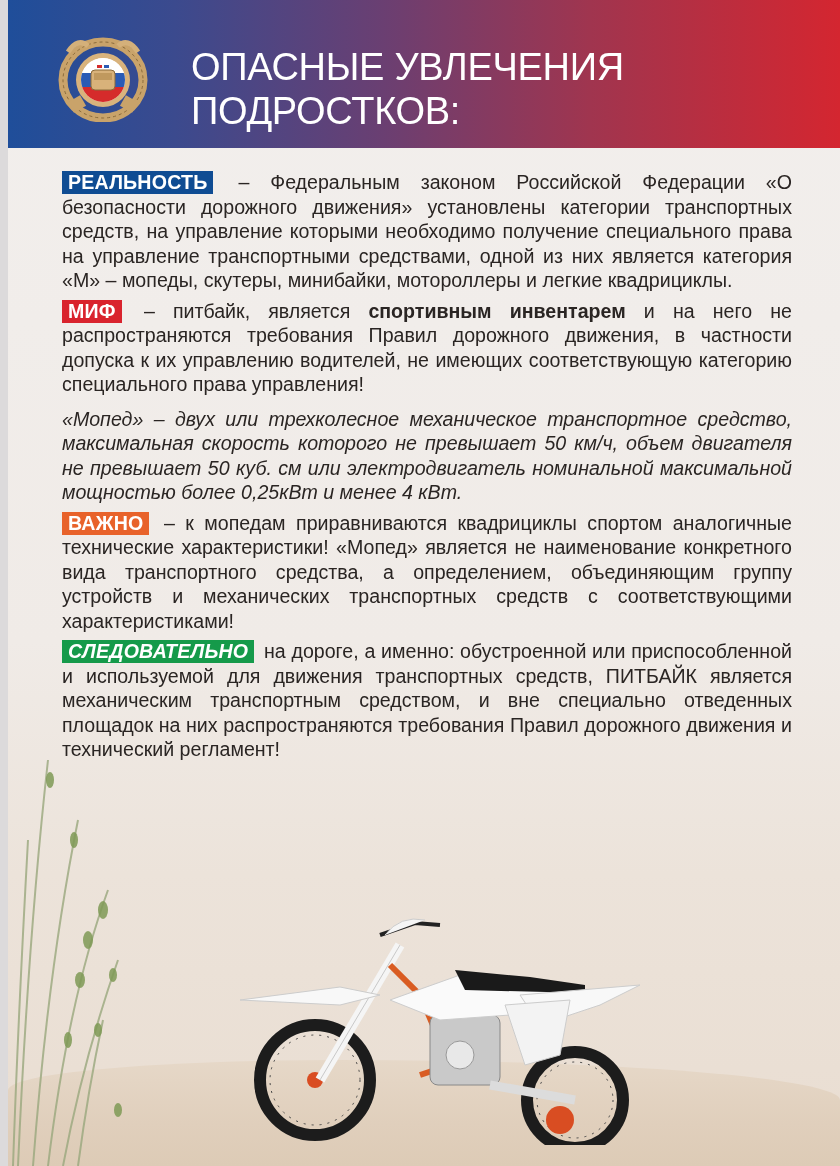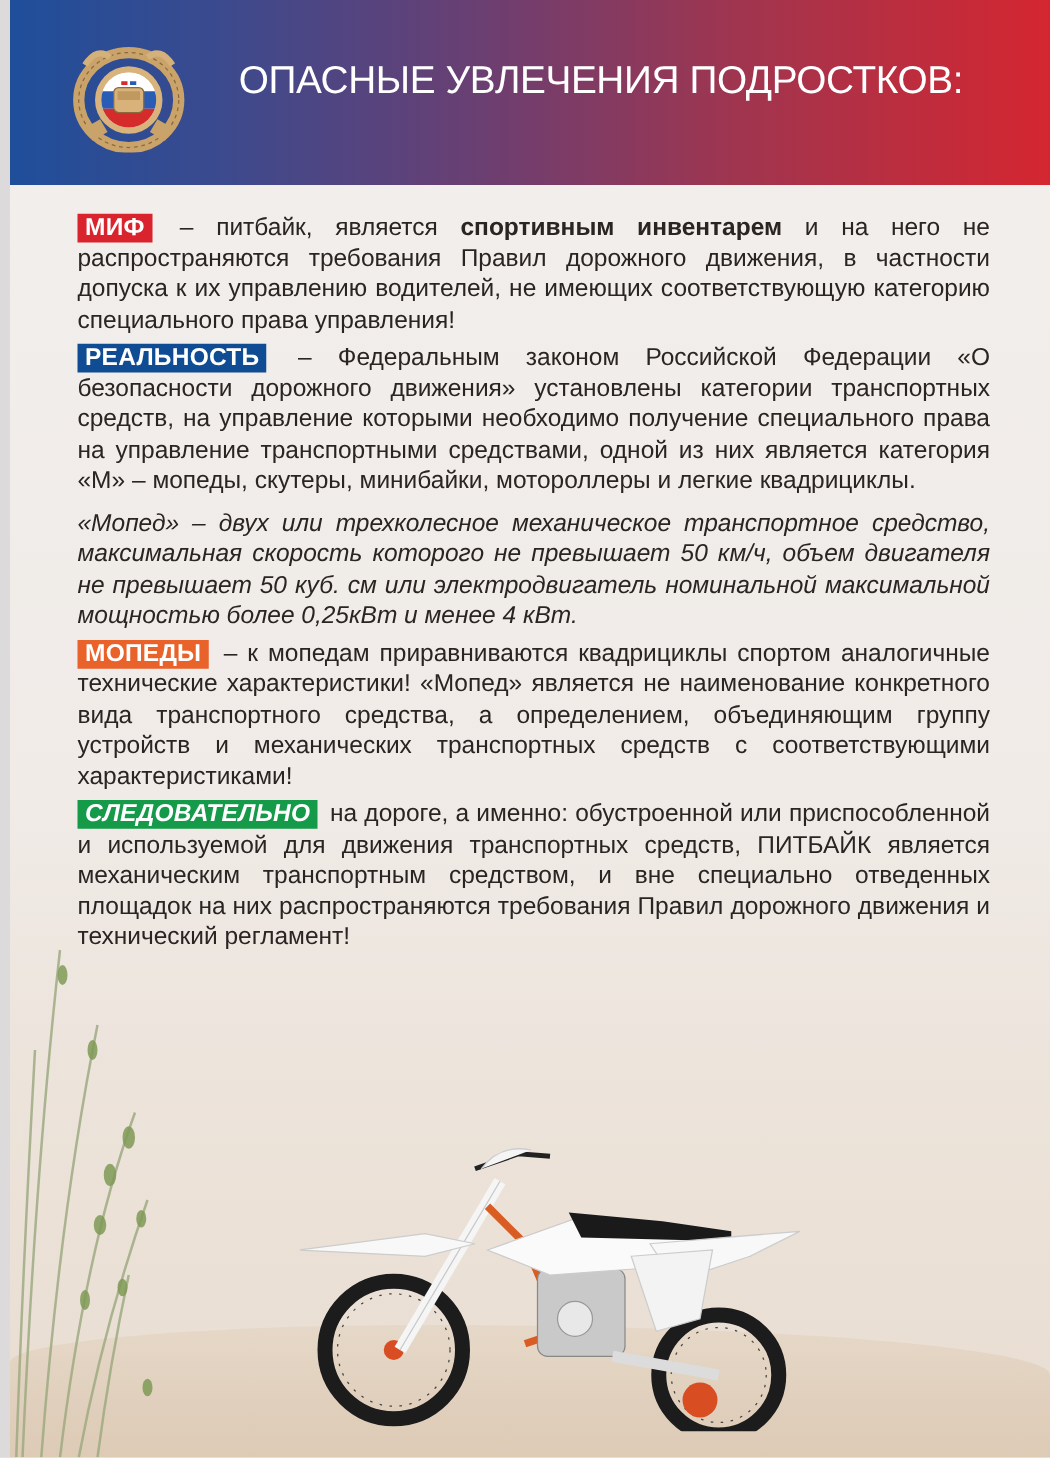--- a/index.html
+++ b/index.html
@@ -24,21 +24,21 @@
     background: linear-gradient(90deg, #1f4e9a 0%, #3b4a8e 20%, #6a3f72 45%, #a0354f 70%, #d42630 100%);
   }
   .emblem {
     position: absolute; left: 50px; top: 32px; width: 90px; height: 90px;
   }
   .title {
     position: absolute; left: 183px; top: 46px; color: #ffffff;
     font-family: "Liberation Sans", sans-serif;
     line-height: 1.15;
   }
-  .title .l1 { font-size: 31px; font-weight: normal; letter-spacing: -0.3px; display:block; }
+  .title .l1 { font-size: 38px; font-weight: normal; letter-spacing: -0.3px; display:block; }
   .title .l2 { font-size: 32px; font-weight: bold; display:block; letter-spacing: -0.3px; }
   .title .l2 .small { font-weight: normal; font-size: 28px; }
 
   
   .content {
     position: absolute; left: 54px; top: 170px; width: 730px;
     font-size: 19.6px; line-height: 24.5px; color: #2a2523;
     text-align: justify;
   }
   .para { margin-bottom: 6px; }
@@ -96,30 +96,30 @@
       <rect x="12" y="66" width="14" height="12" fill="#c9a36a" transform="rotate(-30 19 72)"></rect>
       <rect x="64" y="66" width="14" height="12" fill="#c9a36a" transform="rotate(30 71 72)"></rect>
     </svg>
     <div class="title">
       <span class="l1">ОПАСНЫЕ УВЛЕЧЕНИЯ ПОДРОСТКОВ:</span>
     </div>
   </div>
 
   <div class="content">
     <p class="para">
-      <span class="tag red">МИФ</span><span> – питбайк, является </span><b>спортивным инвентарем</b><span> и на него не распространяются требования Правил дорожного движения, в частности допуска к их управлению водителей, не имеющих соответствующую категорию специального права управления!</span>
+      <span class="tag blue">РЕАЛЬНОСТЬ</span><span> – Федеральным законом Российской Федерации «О безопасности дорожного движения» установлены категории транспортных средств, на управление которыми необходимо получение специального права на управление транспортными средствами, одной из них является категория «М» – мопеды, скутеры, минибайки, мотороллеры и легкие квадрициклы.</span>
     </p>
     <p class="para">
-      <span class="tag blue">РЕАЛЬНОСТЬ</span><span> – Федеральным законом Российской Федерации «О безопасности дорожного движения» установлены категории транспортных средств, на управление которыми необходимо получение специального права на управление транспортными средствами, одной из них является категория «М» – мопеды, скутеры, минибайки, мотороллеры и легкие квадрициклы.</span>
+      <span class="tag red">МИФ</span><span> – питбайк, является </span><b>спортивным инвентарем</b><span> и на него не распространяются требования Правил дорожного движения, в частности допуска к их управлению водителей, не имеющих соответствующую категорию специального права управления!</span>
     </p>
     <p class="para gap">
       <span>«Мопед» – двух или трехколесное механическое транспортное средство, максимальная скорость которого не превышает 50 км/ч, объем двигателя не превышает 50 куб. см или электродвигатель номинальной максимальной мощностью более 0,25кВт и менее 4 кВт.</span>
     </p>
     <p class="para">
-      <span class="tag orange">МОПЕДЫ</span><span> – к мопедам приравниваются квадрициклы спортом аналогичные технические характеристики! «Мопед» является не наименование конкретного вида транспортного средства, а определением, объединяющим группу устройств и механических транспортных средств с соответствующими характеристиками!</span>
+      <span class="tag orange">ВАЖНО</span><span> – к мопедам приравниваются квадрициклы спортом аналогичные технические характеристики! «Мопед» является не наименование конкретного вида транспортного средства, а определением, объединяющим группу устройств и механических транспортных средств с соответствующими характеристиками!</span>
     </p>
     <p class="para">
       <span class="tag green">СЛЕДОВАТЕЛЬНО</span><span> на дороге, а именно: обустроенной или приспособленной и используемой для движения транспортных средств, ПИТБАЙК является механическим транспортным средством, и вне специально отведенных площадок на них распространяются требования Правил дорожного движения и технический регламент!</span>
     </p>
   </div>
 
   <div class="sand"></div>
 
   <svg class="grass" viewBox="0 0 240 526">
     <g stroke="#9aa87e" stroke-width="2" fill="none" opacity="0.8">

